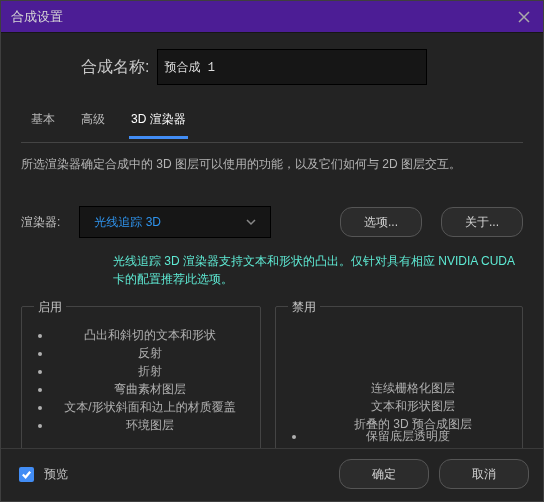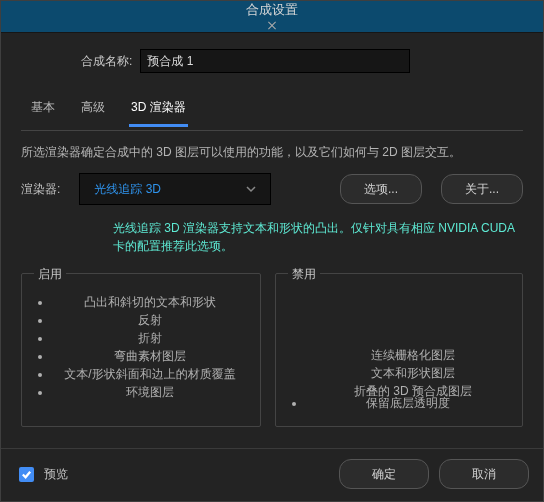--- a/index.html
+++ b/index.html
@@ -14,73 +14,72 @@
     width: 544px;
     height: 502px;
     background: #232323;
     display: flex;
     flex-direction: column;
     position: relative;
     border: 1px solid #3f3f3f;
   }
   .titlebar {
     height: 32px;
-    background: #0c4a6e;
+    background: #4c1d95;
     display: flex;
     align-items: center;
     padding: 0 10px;
     color: #d7d7d7;
     font-size: 13px;
     border-bottom: 1px solid #161616;
-    flex-direction: column;
   }
   .titlebar .title { flex: 1; }
   .titlebar .close-icon {
     width: 18px; height: 18px;
     stroke: #aaa; stroke-width: 1.5;
     cursor: pointer;
   }
   .body { padding: 16px 20px 10px 20px; color: #b8b8b8; font-size: 12px; flex: 1; display: flex; flex-direction: column; }
   .namerow {
     display: flex;
     align-items: center;
     margin-bottom: 22px;
     gap: 8px;
     padding-left: 60px;
   }
-  .namerow label { font-size: 12px; color: #c9c9c9; }
+  .namerow label { font-size: 16px; color: #c9c9c9; }
   .namerow input {
     width: 270px;
-    height: 24px;
+    height: 36px;
     padding: 2px 6px;
     background: #161616;
     border: 1px solid #000;
     color: #ddd;
     font-size: 12px;
-    font-family: Liberation Sans, sans-serif;
+    font-family: Liberation Mono, monospace;
   }
   .tabs {
     display: flex;
     gap: 22px;
     margin-bottom: 4px;
     padding-left: 8px;
   }
   .tab {
     color: #b8b8b8;
     font-size: 12px;
     padding: 4px 2px 8px 2px;
     cursor: pointer;
   }
   .tab.active {
     color: #fff;
     border-bottom: 3px solid #428df5;
     margin-bottom: -1px;
   }
   .hr { border-bottom: 1px solid #444; margin-bottom: 12px; }
-  .desc { color: #b5b5b5; line-height: 1.6; margin-bottom: 11px; }
+  .desc { color: #b5b5b5; line-height: 1.6; margin-bottom: 32px; }
   .renderer-row {
     display: flex;
     align-items: center;
     gap: 19px;
     margin-bottom: 14px;
   }
   .renderer-row label { color: #c0c0c0; }
   .select {
     width: 192px;
     height: 32px;

